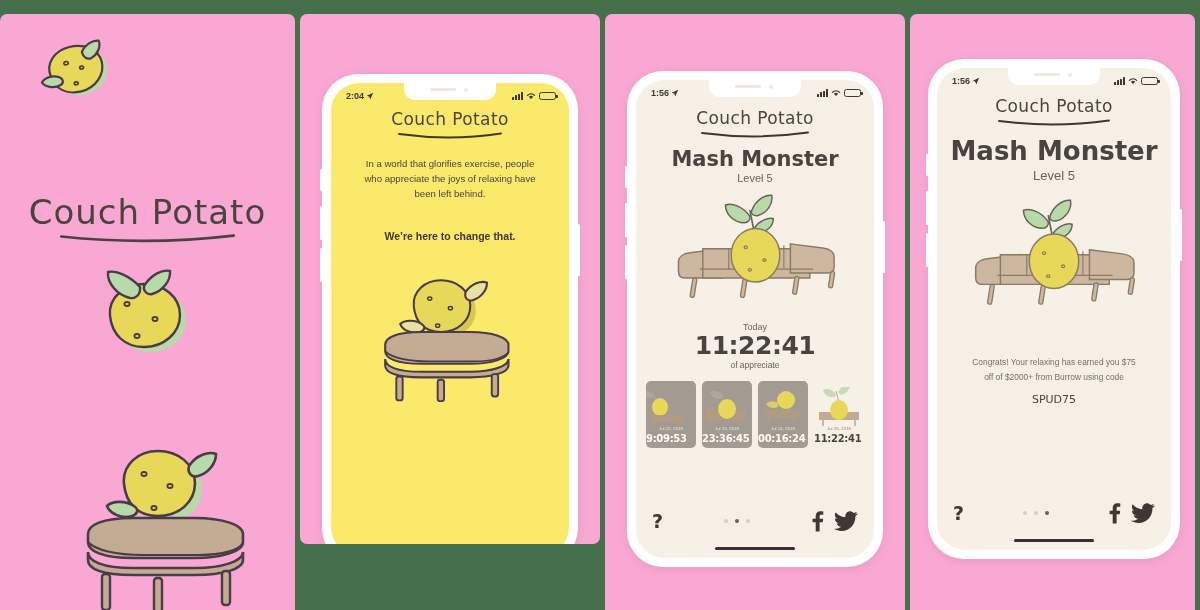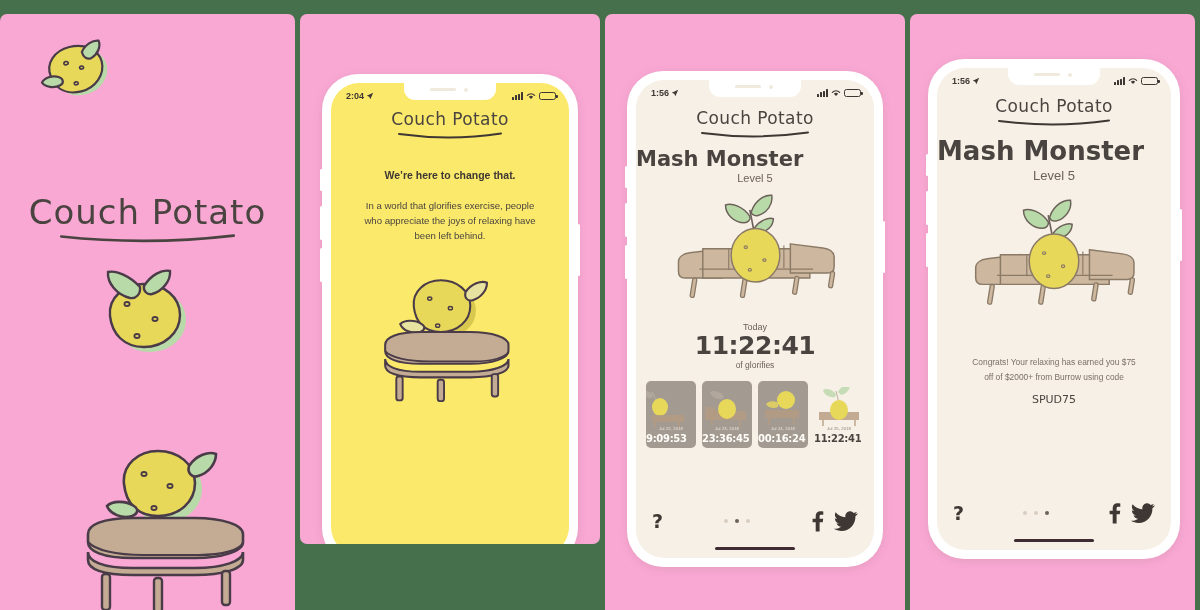--- a/index.html
+++ b/index.html
@@ -170,21 +170,21 @@
     font-family: "Liberation Sans", sans-serif;
     font-size: 9.5px;
     font-weight: bold;
     letter-spacing: 1.1px;
     padding: 10px 0;
     width: 165px;
     cursor: pointer;
   }
 
   .mash-title {
-    text-align: left;
+    text-align: center;
     font-family: "DejaVu Sans", sans-serif;
     font-weight: bold;
     color: #4a4440;
   }
   .mash-level {
     text-align: center;
     color: #6c6259;
     font-size: 11px;
     margin-top: 1px;
   }
@@ -372,22 +372,22 @@
             </span>
           </div>
 
           <div class="screen-logo">
             <span class="logo-text">Couch Potato</span>
             <svg class="logo-arc" width="108" height="8" viewBox="0 0 108 8">
               <path d="M3 2 Q54 9 105 1.5" fill="none" stroke="#3e3733" stroke-width="2" stroke-linecap="round"></path>
             </svg>
           </div>
 
+          <div class="para" style="margin-top:16px">In a world that glorifies exercise, people who appreciate the joys of relaxing have been left behind.</div>
           <div class="para para-bold" style="margin-top:26px;font-size:10.5px">We’re here to change that.</div>
-          <div class="para" style="margin-top:16px">In a world that glorifies exercise, people who appreciate the joys of relaxing have been left behind.</div>
 
           <svg style="display:block;margin:18px auto 0" width="178" height="140" viewBox="0 0 215 176">
             <path d="M62 56c-2-19 14-33 34-33s37 13 37 32-16 33-37 33S64 75 62 56z" fill="#d8c84e" transform="translate(7,6)"></path>
             <path d="M62 56c-2-19 14-33 34-33s37 13 37 32-16 33-37 33S64 75 62 56z" fill="#e8d85a" stroke="#4a3b48" stroke-width="2.6"></path>
             <path d="M127 38c7-11 20-15 27-12 0 9-7 19-18 22-6 2-11-3-9-10z" fill="#e8e2a0" stroke="#4a3b48" stroke-width="2.6"></path>
             <path d="M72 78c-9-6-22-5-27 0 3 8 15 13 25 10 6-2 7-7 2-10z" fill="#e8e2a0" stroke="#4a3b48" stroke-width="2.6"></path>
             <ellipse cx="82" cy="46" rx="2.6" ry="2" fill="none" stroke="#4a3b48" stroke-width="1.8"></ellipse>
             <ellipse cx="108" cy="58" rx="2.6" ry="2" fill="none" stroke="#4a3b48" stroke-width="1.8"></ellipse>
             <ellipse cx="92" cy="80" rx="2.6" ry="2" fill="none" stroke="#4a3b48" stroke-width="1.8"></ellipse>
             <path d="M26 104c0-9 14-16 45-16h62c28 0 48 7 48 16v8c0 9-20 16-48 16H71c-31 0-45-7-45-16z" fill="#c3ac93" stroke="#4a3b48" stroke-width="2.6"></path>
@@ -471,21 +471,21 @@
             <rect x="216" y="98" width="5" height="20" rx="2" fill="#cdb79f" stroke="#8b7a66" stroke-width="1.6" transform="rotate(9 218 110)"></rect>
 
             <ellipse cx="125" cy="78" rx="30" ry="33" fill="#e8d85a" stroke="#8b7a66" stroke-width="1.8"></ellipse>
             <ellipse cx="113" cy="68" rx="2" ry="1.6" fill="none" stroke="#8b7a66" stroke-width="1.4"></ellipse>
             <ellipse cx="136" cy="84" rx="2" ry="1.6" fill="none" stroke="#8b7a66" stroke-width="1.4"></ellipse>
             <ellipse cx="118" cy="96" rx="2" ry="1.6" fill="none" stroke="#8b7a66" stroke-width="1.4"></ellipse>
           </svg>
 
           <div class="today-lbl" style="margin-top:10px">Today</div>
           <div class="today-time">11:22:41</div>
-          <div class="today-sub">of glorifies</div>
+          <div class="today-sub">of appreciate</div>
 
           <div class="thumbs" style="margin-top:11px">
 
             <div class="thumb">
               <svg class="t-art" viewBox="0 0 50 40">
                 <path d="M10 13 6 5" stroke="#b7ada2" stroke-width="1" fill="none"></path>
                 <path d="M7 8c-3-4-8-5-10-3 1 4 5 7 9 6z" fill="#b7ada2" opacity=".7"></path>
                 <ellipse cx="14" cy="20" rx="8" ry="9" fill="#e8d85a"></ellipse>
                 <path d="M6 28h32v7H6z" fill="#b49b82" opacity=".85"></path>
                 <path d="M9 35v5M33 35v5" stroke="#b49b82" stroke-width="1.6"></path>

